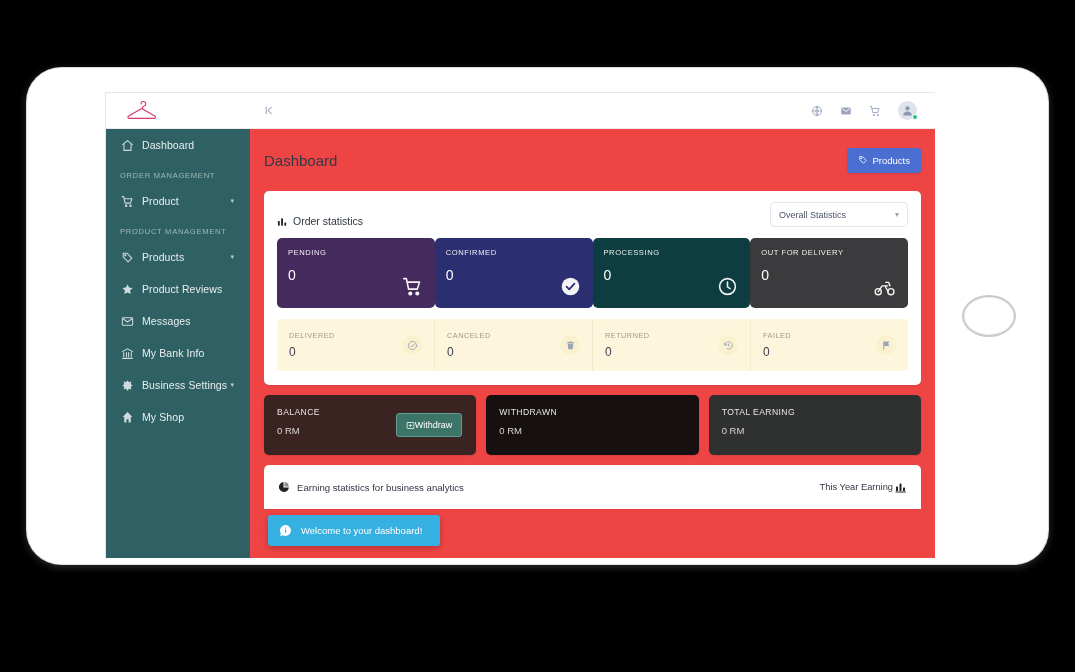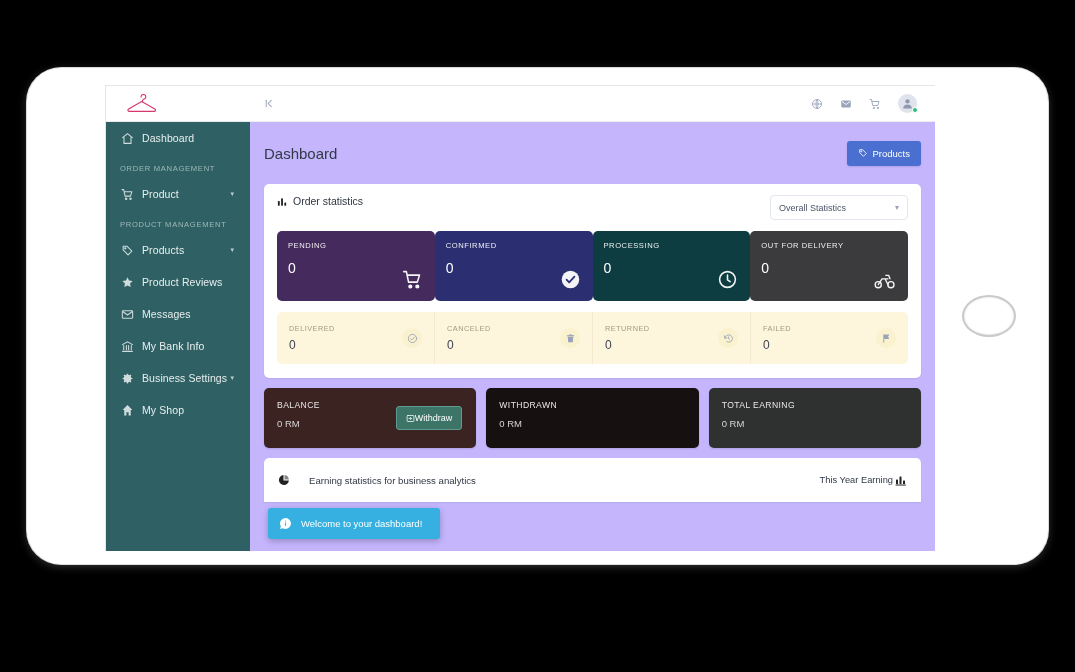--- a/index.html
+++ b/index.html
@@ -26,23 +26,23 @@
     width: 54px; height: 42px;
     border-radius: 50%;
     border: 2.5px solid #c9c9c9;
     background: #ffffff;
     box-shadow: inset 0 0 2px rgba(0,0,0,.18);
   }
 
   
   #screen {
     position: absolute;
-    left: 78px; top: 17px;
+    left: 78px; top: 24px;
     width: 830px; height: 466px;
-    background: #c4b5fd;
+    background: #ef4444;
     overflow: hidden;
     border-left: 1px solid #e6e6e6;
     border-top: 1px solid #e6e6e6;
   }
 
   
   #sidebar {
     position: absolute; left: 0; top: 0;
     width: 144px; height: 100%;
     background: #2f6164;
@@ -130,21 +130,21 @@
     font-family: inherit;
   }
 
   .card {
     background: #fff; border-radius: 5px;
     box-shadow: 0 1px 2px rgba(0,0,0,.07);
   }
 
   
   #order-stats { padding: 11px 13px 14px; }
-  #os-head { display: flex; align-items: flex-start; }
+  #os-head { display: flex; align-items: flex-end; }
   #os-title {
     font-size: 10.5px; color: #2f3640;
     display: flex; align-items: center; gap: 5px;
   }
   #os-select {
     margin-left: auto;
     width: 138px; height: 25px;
     border: 1px solid #e3e6ec; border-radius: 4px;
     font-size: 9px; color: #4c5668;
     display: flex; align-items: center;
@@ -212,21 +212,21 @@
   }
 
   
   #earning-bar {
     margin-top: 10px; height: 44px;
     background: #fff; border-radius: 5px 5px 0 0;
     box-shadow: 0 1px 2px rgba(0,0,0,.07);
     display: flex; align-items: center; padding: 0 14px;
   }
   #earning-left {
-    display: flex; align-items: center; gap: 19px;
+    display: flex; align-items: center; gap: 7px;
     font-size: 9.6px; color: #303845;
   }
   #earning-right {
     margin-left: auto; display: flex; align-items: center; gap: 2px;
     font-size: 9.3px; color: #303845; cursor: pointer;
   }
 
   
   #toast {
     position: absolute; left: 18px; bottom: 12px;

